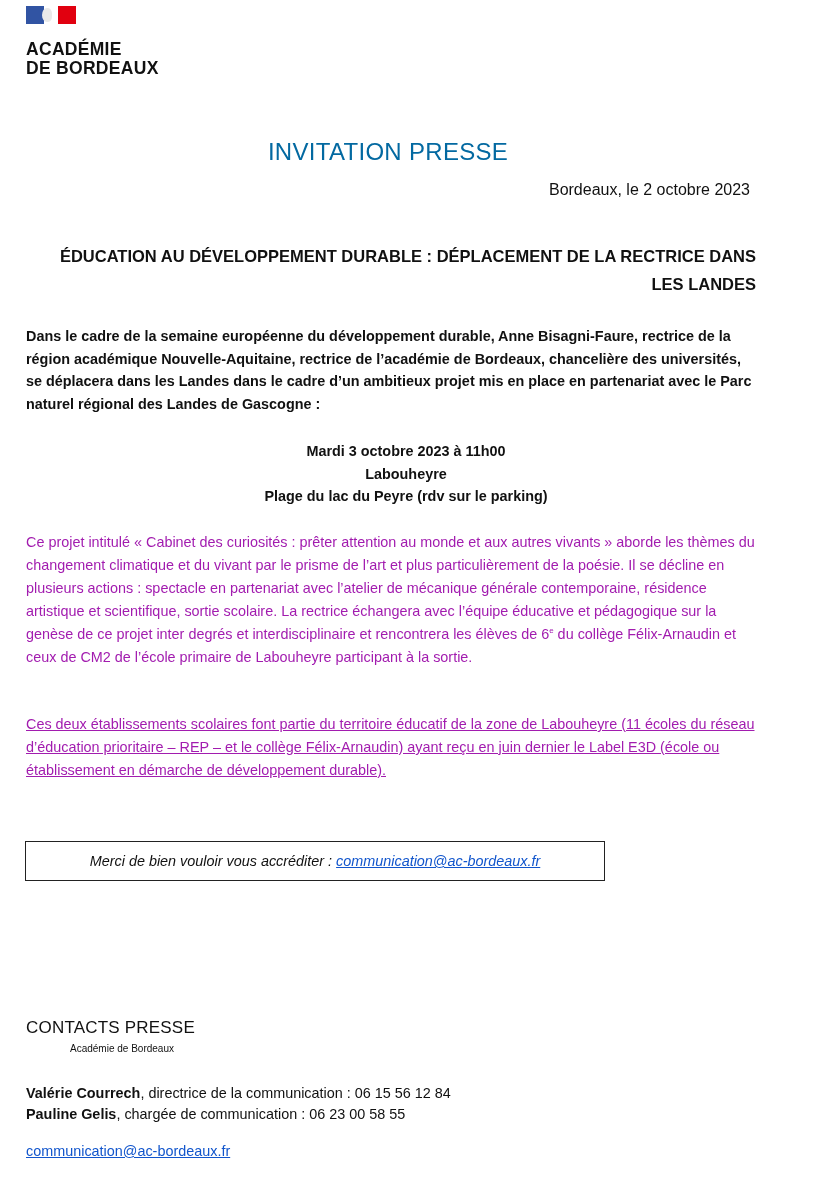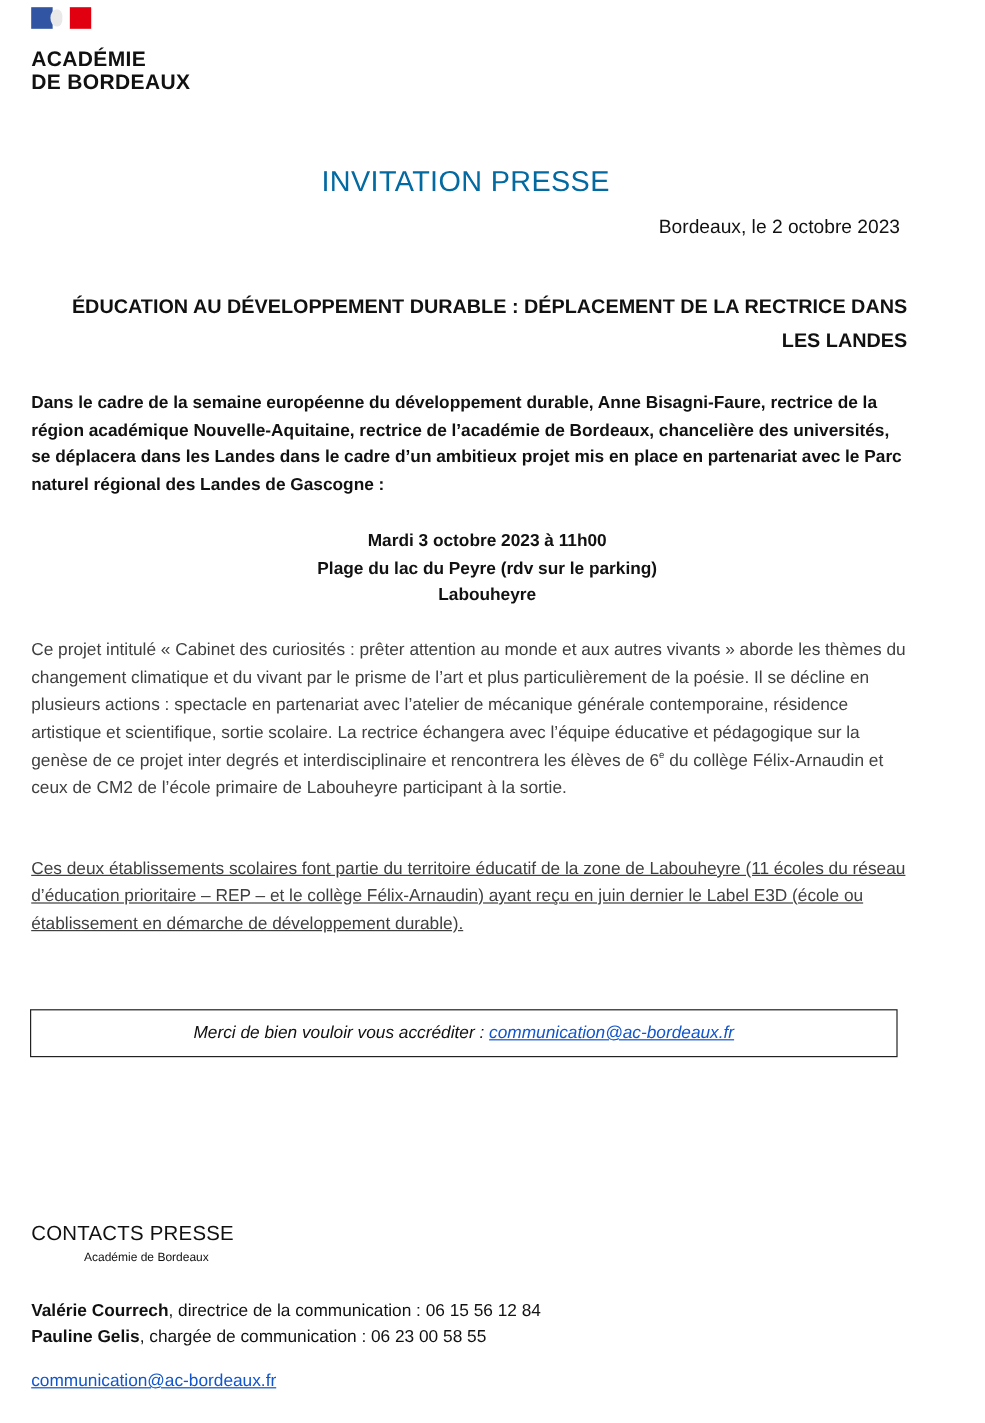--- a/index.html
+++ b/index.html
@@ -40,27 +40,27 @@
       position: absolute; left: 26px; top: 325px; width: 730px;
       font-weight: bold; font-size: 14.4px; line-height: 22.5px; color: #111;
     }
     .event {
       position: absolute; left: 0; width: 776px; top: 440px; text-align: center;
       font-weight: bold; font-size: 14.4px; line-height: 22.5px; color: #111;
     }
     .event div { white-space: nowrap; padding-left: 36px; }
     .para {
       position: absolute; left: 26px; width: 730px;
-      font-size: 14.4px; line-height: 23px; color: #404040;
+      font-size: 14.4px; line-height: 23px; color: #a21caf;
     }
     .para1 { top: 531px; }
     .para2 { top: 713px; text-decoration: underline; }
     sup { font-size: 8px; vertical-align: 6px; line-height: 0; }
     .accred-box {
-      position: absolute; left: 25px; top: 841px; width: 723px; height: 40px;
+      position: absolute; left: 25px; top: 841px; width: 580px; height: 40px;
       border: 1px solid #222; box-sizing: border-box;
       display: flex; align-items: center; justify-content: center;
       font-style: italic; font-size: 14.4px; color: #111;
     }
     a.link { color: #1155cc; text-decoration: underline; }
     .contacts-title {
       position: absolute; left: 26px; top: 1018px; font-size: 17px; color: #111; letter-spacing: 0.2px;
     }
     .contacts-org {
       position: absolute; left: 26px; top: 1043px; font-size: 10px; font-weight: normal; color: #111; margin-left: 44px;
@@ -90,22 +90,22 @@
 
 <div class="doc-title">INVITATION PRESSE</div>
 <div class="date">Bordeaux, le 2 octobre 2023</div>
 
 <div class="headline">ÉDUCATION AU DÉVELOPPEMENT DURABLE : DÉPLACEMENT DE LA RECTRICE DANS LES LANDES</div>
 
 <div class="intro">Dans le cadre de la semaine européenne du développement durable, Anne Bisagni-Faure, rectrice de la région académique Nouvelle-Aquitaine, rectrice de l’académie de Bordeaux, chancelière des universités, se déplacera dans les Landes dans le cadre d’un ambitieux projet mis en place en partenariat avec le Parc naturel régional des Landes de Gascogne :</div>
 
 <div class="event">
   <div>Mardi 3 octobre 2023 à 11h00</div>
+  <div>Labouheyre</div>
   <div>Plage du lac du Peyre (rdv sur le parking)</div>
-  <div>Labouheyre</div>
 </div>
 
 <div class="para para1"><span>Ce projet intitulé « Cabinet des curiosités : prêter attention au monde et aux autres vivants » aborde les thèmes du changement climatique et du vivant par le prisme de l’art et plus particulièrement de la poésie. Il se décline en plusieurs actions : spectacle en partenariat avec l’atelier de mécanique générale contemporaine, résidence artistique et scientifique, sortie scolaire. La rectrice échangera avec l’équipe éducative et pédagogique sur la genèse de ce projet inter degrés et interdisciplinaire et rencontrera les élèves de 6</span><sup>e</sup><span> du collège Félix-Arnaudin et ceux de CM2 de l’école primaire de Labouheyre participant à la sortie.</span></div>
 
 <div class="para para2">Ces deux établissements scolaires font partie du territoire éducatif de la zone de Labouheyre (11 écoles du réseau d’éducation prioritaire – REP – et le collège Félix-Arnaudin) ayant reçu en juin dernier le Label E3D (école ou établissement en démarche de développement durable).</div>
 
 <div class="accred-box">
   <span>Merci de bien vouloir vous accréditer : </span>&nbsp;<a class="link">communication@ac-bordeaux.fr</a>
 </div>
 

